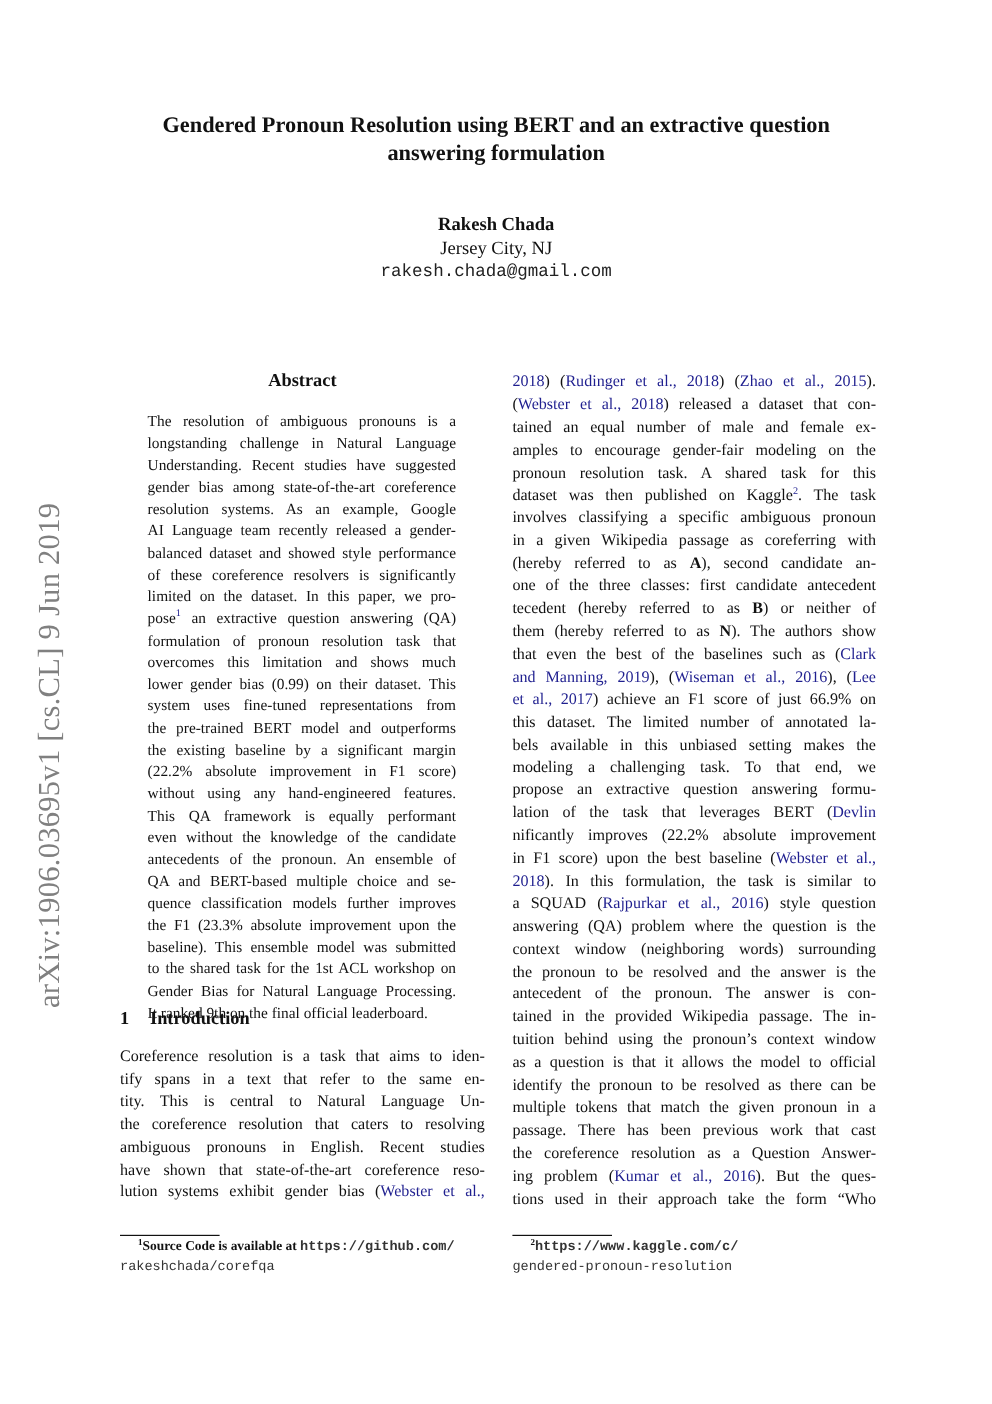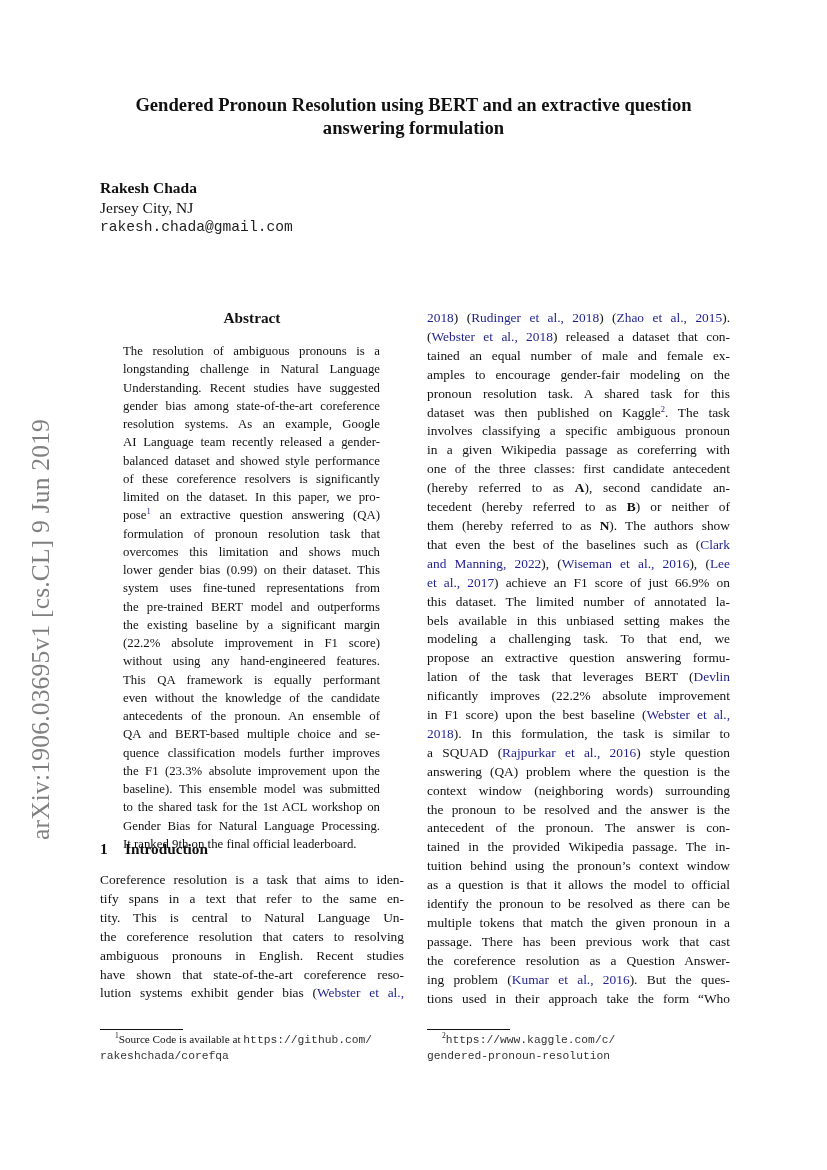--- a/index.html
+++ b/index.html
@@ -1,18 +1,18 @@
 <!DOCTYPE html>
 <html><head>
   <meta charset="utf-8">
   <style>
     html, body { margin: 0; padding: 0; background: #ffffff; }
     body { width: 827px; height: 1170px; position: relative; overflow: hidden; color: #111; font-family: "Liberation Serif", "DejaVu Serif", serif; }
     .title { position: absolute; left: 100px; top: 94px; width: 627px; text-align: center; font-weight: bold; font-size: 18.6px; line-height: 22.5px; }
-    .author { position: absolute; left: 100px; width: 627px; }
+    .author { position: absolute; left: 100px; width: 627px; text-align: center; }
     .author-name { top: 178px; font-weight: bold; font-size: 15.5px; line-height: 19px; }
     .author-affil { top: 198px; font-size: 15.5px; line-height: 19px; }
     .author-email { top: 218px; font-family: "Liberation Mono", "DejaVu Sans Mono", monospace; font-size: 14.6px; line-height: 19px; color: #222; }
     .arxiv-stamp { position: absolute; left: 26px; top: 840px; transform-origin: 0 0; transform: rotate(-90deg); white-space: nowrap; font-family: "Liberation Serif", "DejaVu Serif", serif; font-size: 25.5px; color: #808080; letter-spacing: 0.2px; }
     .col { position: absolute; font-size: 13.4px; line-height: 18.9px; text-align: justify; }
     .col-left { left: 100px; width: 304px; }
     .col-right { left: 427px; width: 303px; }
     .abstract-heading { position: absolute; left: 100px; top: 309px; width: 304px; text-align: center; font-weight: bold; font-size: 15.3px; }
     .abstract { position: absolute; left: 123px; top: 342px; width: 257px; font-size: 12.8px; line-height: 18.25px; text-align: justify; hyphens: manual; }
     .section-heading { position: absolute; left: 100px; top: 840px; font-weight: bold; font-size: 15.3px; }
@@ -21,21 +21,21 @@
     .intro-right { top: 309px; }
     .cite { color: #1f1f8f; }
     sup { font-size: 8.5px; line-height: 0; vertical-align: super; }
     sup.fn { color: #1f1f8f; }
     .fn-rule { position: absolute; height: 0.8px; background: #111; width: 83px; }
     .fn-left-rule { left: 100px; top: 1029px; }
     .fn-right-rule { left: 427px; top: 1029px; }
     .footnote { position: absolute; font-size: 11.2px; line-height: 15.5px; }
     .fn-left { left: 100px; top: 1032px; width: 310px; }
     .fn-right { left: 427px; top: 1032px; width: 310px; }
-    .fn-indent { padding-left: 15px; }
+    .fn-indent { padding-left: 15px; font-weight: bold; }
     .mono { font-family: "Liberation Mono", "DejaVu Sans Mono", monospace; font-size: 11.3px; color: #333; }
     .fn-mark { font-size: 7.5px; vertical-align: super; line-height: 0; }
     .line { display: block; white-space: nowrap; }
     .line.j { text-align: justify; text-align-last: justify; white-space: normal; }
     b { font-weight: bold; }
   </style>
 </head>
 <body>
 
 <div class="title">
@@ -104,26 +104,26 @@
 
 <div class="col col-right intro-right">
   <span class="line j"><span class="cite">2018</span><span>) (</span><span class="cite">Rudinger et al., 2018</span><span>) (</span><span class="cite">Zhao et al., 2015</span><span>).</span></span>
   <span class="line j"><span>(</span><span class="cite">Webster et al., 2018</span><span>) released a dataset that con-</span></span>
   <span class="line j">tained an equal number of male and female ex-</span>
   <span class="line j">amples to encourage gender-fair modeling on the</span>
   <span class="line j">pronoun resolution task.  A shared task for this</span>
   <span class="line j"><span>dataset was then published on Kaggle</span><sup class="fn">2</sup><span>.  The task</span></span>
   <span class="line j">involves classifying a specific ambiguous pronoun</span>
   <span class="line j">in a given Wikipedia passage as coreferring with</span>
+  <span class="line j"><span>(hereby referred to as </span><b>A</b><span>), second candidate an-</span></span>
   <span class="line j">one of the three classes: first candidate antecedent</span>
-  <span class="line j"><span>(hereby referred to as </span><b>A</b><span>), second candidate an-</span></span>
   <span class="line j"><span>tecedent (hereby referred to as </span><b>B</b><span>) or neither of</span></span>
   <span class="line j"><span>them (hereby referred to as </span><b>N</b><span>). The authors show</span></span>
   <span class="line j"><span>that even the best of the baselines such as (</span><span class="cite">Clark</span></span>
-  <span class="line j"><span class="cite">and Manning, 2022</span><span>), (</span><span class="cite">Wiseman et al., 2016</span><span>), (</span><span class="cite">Lee</span></span>
+  <span class="line j"><span class="cite">and Manning, 2019</span><span>), (</span><span class="cite">Wiseman et al., 2016</span><span>), (</span><span class="cite">Lee</span></span>
   <span class="line j"><span class="cite">et al., 2017</span><span>) achieve an F1 score of just 66.9% on</span></span>
   <span class="line j">this dataset.  The limited number of annotated la-</span>
   <span class="line j">bels available in this unbiased setting makes the</span>
   <span class="line j">modeling a challenging task.   To that end, we</span>
   <span class="line j">propose an extractive question answering formu-</span>
   <span class="line j"><span>lation of the task that leverages BERT (</span><span class="cite">Devlin</span></span>
   <span class="line j">nificantly improves (22.2% absolute improvement</span>
   <span class="line j"><span>in F1 score) upon the best baseline (</span><span class="cite">Webster et al.,</span></span>
   <span class="line j"><span class="cite">2018</span><span>).  In this formulation, the task is similar to</span></span>
   <span class="line j"><span>a SQUAD (</span><span class="cite">Rajpurkar et al., 2016</span><span>) style question</span></span>

